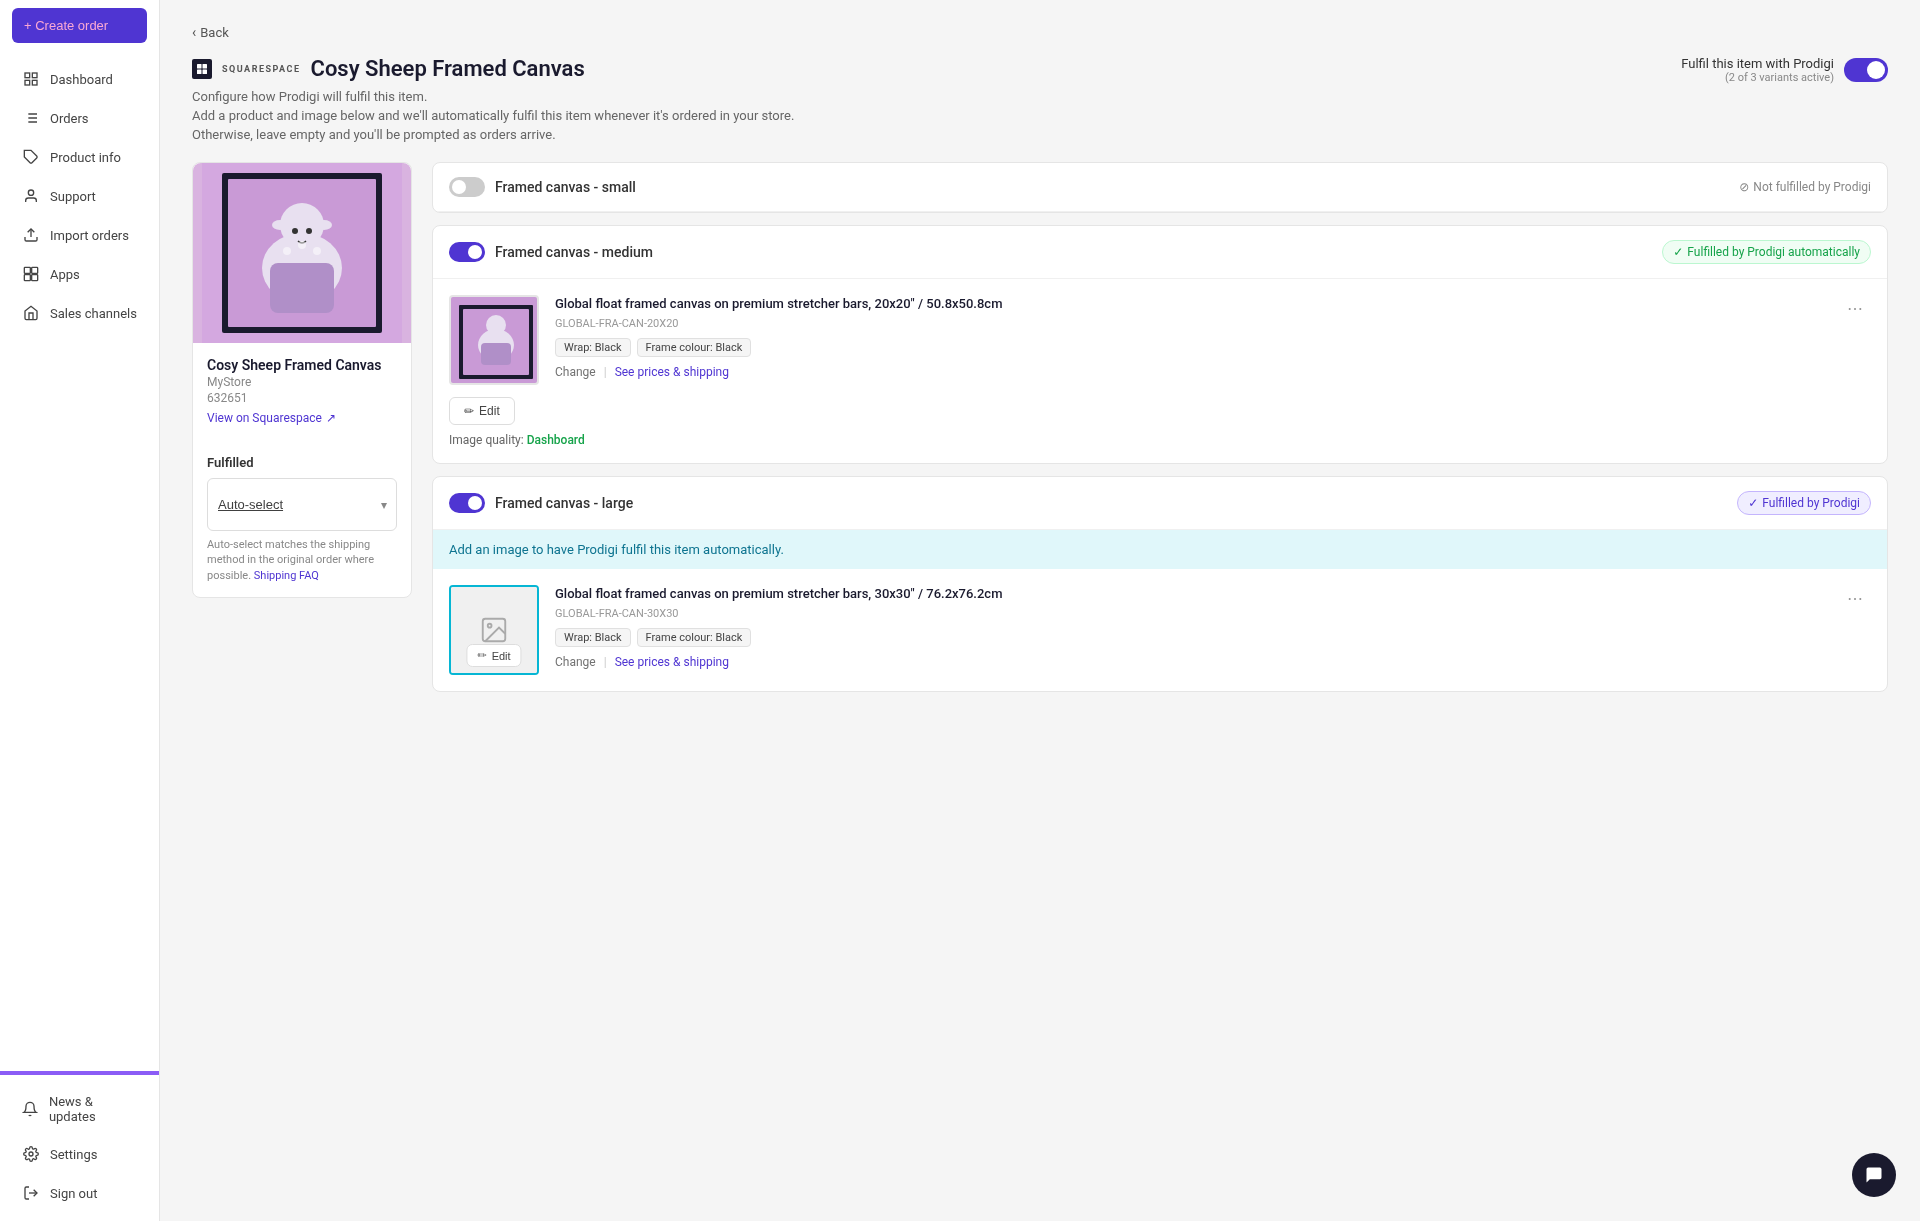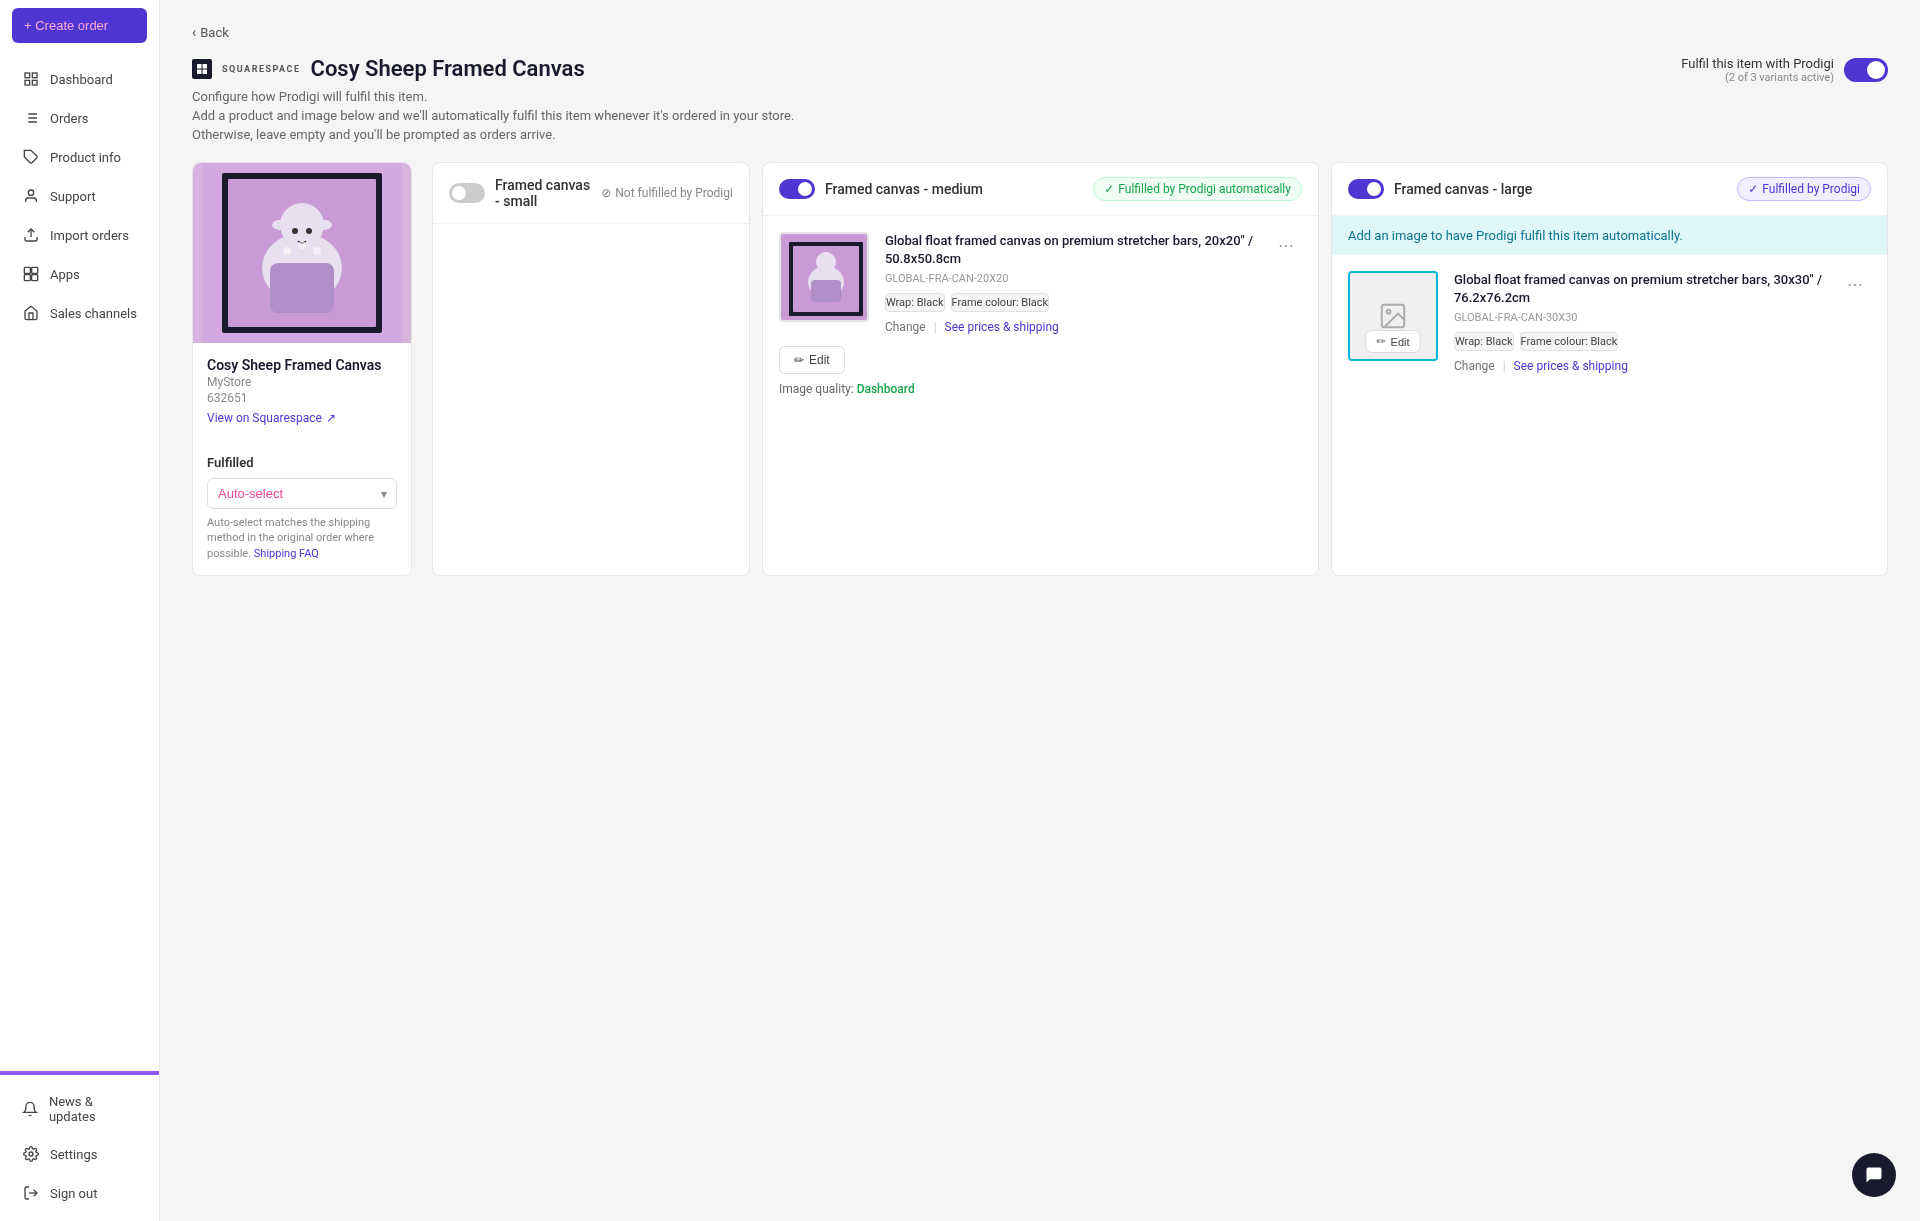--- a/index.html
+++ b/index.html
@@ -87,46 +87,46 @@
     .product-sidebar-card { background: #fff; border-radius: 8px; border: 1px solid #e5e5e5; padding: 0; width: 220px; min-width: 220px; height: fit-content; }
     .product-image { width: 100%; height: 180px; overflow: hidden; border-radius: 8px 8px 0 0; background: #d9b3e0; display: flex; align-items: center; justify-content: center; }
     .product-info-card { padding: 14px; }
     .product-name { font-size: 14px; font-weight: 600; color: #1a1a2e; }
     .product-store { font-size: 12px; color: #888; margin-top: 2px; }
     .product-id { font-size: 12px; color: #888; margin-top: 2px; }
     .view-link { font-size: 12px; color: #4f35d2; text-decoration: none; margin-top: 6px; display: flex; align-items: center; gap: 4px; }
 
     .shipping-section { margin-top: 16px; padding: 0 14px 14px; }
     .shipping-label { font-size: 13px; font-weight: 600; color: #333; margin-bottom: 8px; }
-    .shipping-select { width: 100%; border: 1px solid #ddd; border-radius: 6px; padding: 7px 10px; font-size: 13px; color: #ec4899; background: #fff; cursor: pointer; appearance: none; }
+    .shipping-select { width: 100%; border: 1px solid #ddd; border-radius: 6px; padding: 18px 10px; font-size: 13px; color: #404040; background: #fff; cursor: pointer; appearance: none; text-decoration: underline; }
     .select-wrapper { position: relative; }
     .select-wrapper::after { content: '▾'; position: absolute; right: 10px; top: 50%; transform: translateY(-50%); font-size: 12px; color: #888; pointer-events: none; }
     .shipping-desc { font-size: 11px; color: #888; margin-top: 6px; line-height: 1.4; }
     .shipping-faq { color: #4f35d2; text-decoration: none; }
 
     
-    .variants-col { flex: 1; display: flex; gap: 12px; }
+    .variants-col { flex: 1; display: flex; flex-direction: column; gap: 12px; }
     .variant-card { background: #fff; border-radius: 8px; border: 1px solid #e5e5e5; overflow: hidden; }
     .variant-header { display: flex; align-items: center; gap: 10px; padding: 14px 16px; border-bottom: 1px solid #f0f0f0; }
     .variant-title { font-size: 14px; font-weight: 500; color: #333; flex: 1; }
     .variant-status { display: flex; align-items: center; gap: 6px; font-size: 12px; }
     .status-not-fulfilled { color: #888; display: flex; align-items: center; gap: 4px; }
     .status-fulfilled { color: #16a34a; background: #f0fdf4; border-radius: 20px; padding: 4px 10px; display: flex; align-items: center; gap: 4px; border: 1px solid #bbf7d0; }
     .status-fulfilled-blue { color: #4f35d2; background: #f0eeff; border-radius: 20px; padding: 4px 10px; display: flex; align-items: center; gap: 4px; border: 1px solid #c4b5fd; }
 
     .variant-body { padding: 16px; }
     .variant-product-row { display: flex; gap: 16px; align-items: flex-start; }
     .variant-thumb { width: 90px; height: 90px; border-radius: 4px; overflow: hidden; background: #e5e5e5; flex-shrink: 0; position: relative; border: 2px solid transparent; }
     .variant-thumb.highlighted { border-color: #06b6d4; }
     .variant-thumb-placeholder { width: 100%; height: 100%; display: flex; align-items: center; justify-content: center; background: #f0f0f0; color: #aaa; font-size: 20px; }
     .variant-details { flex: 1; }
     .variant-product-title { font-size: 13px; font-weight: 500; color: #1a1a2e; line-height: 1.4; }
     .variant-sku { font-size: 11px; color: #999; margin-top: 4px; margin-bottom: 8px; }
     .variant-tags { display: flex; gap: 6px; flex-wrap: wrap; margin-bottom: 8px; }
-    .tag { background: #f5f5f5; border: 1px solid #e0e0e0; border-radius: 4px; padding: 2px 0; font-size: 11px; color: #444; }
+    .tag { background: #f5f5f5; border: 1px solid #e0e0e0; border-radius: 4px; padding: 2px 8px; font-size: 11px; color: #444; }
     .variant-actions { display: flex; align-items: center; gap: 8px; font-size: 12px; }
     .change-link { color: #737373; cursor: pointer; text-decoration: none; }
     .divider { color: #ccc; }
     .see-prices-link { color: #4f35d2; cursor: pointer; text-decoration: none; }
     .three-dots { color: #999; cursor: pointer; font-size: 16px; margin-left: auto; padding: 4px 8px; }
     .edit-btn { border: 1px solid #ddd; background: #fff; border-radius: 6px; padding: 6px 14px; font-size: 12px; color: #444; cursor: pointer; display: flex; align-items: center; gap: 5px; margin-top: 12px; }
     .image-quality { font-size: 12px; color: #666; margin-top: 8px; }
     .image-quality-excellent { color: #16a34a; font-weight: 500; }
 
     .add-image-banner { background: #e0f7fa; padding: 12px 16px; font-size: 13px; color: #0e7490; }

